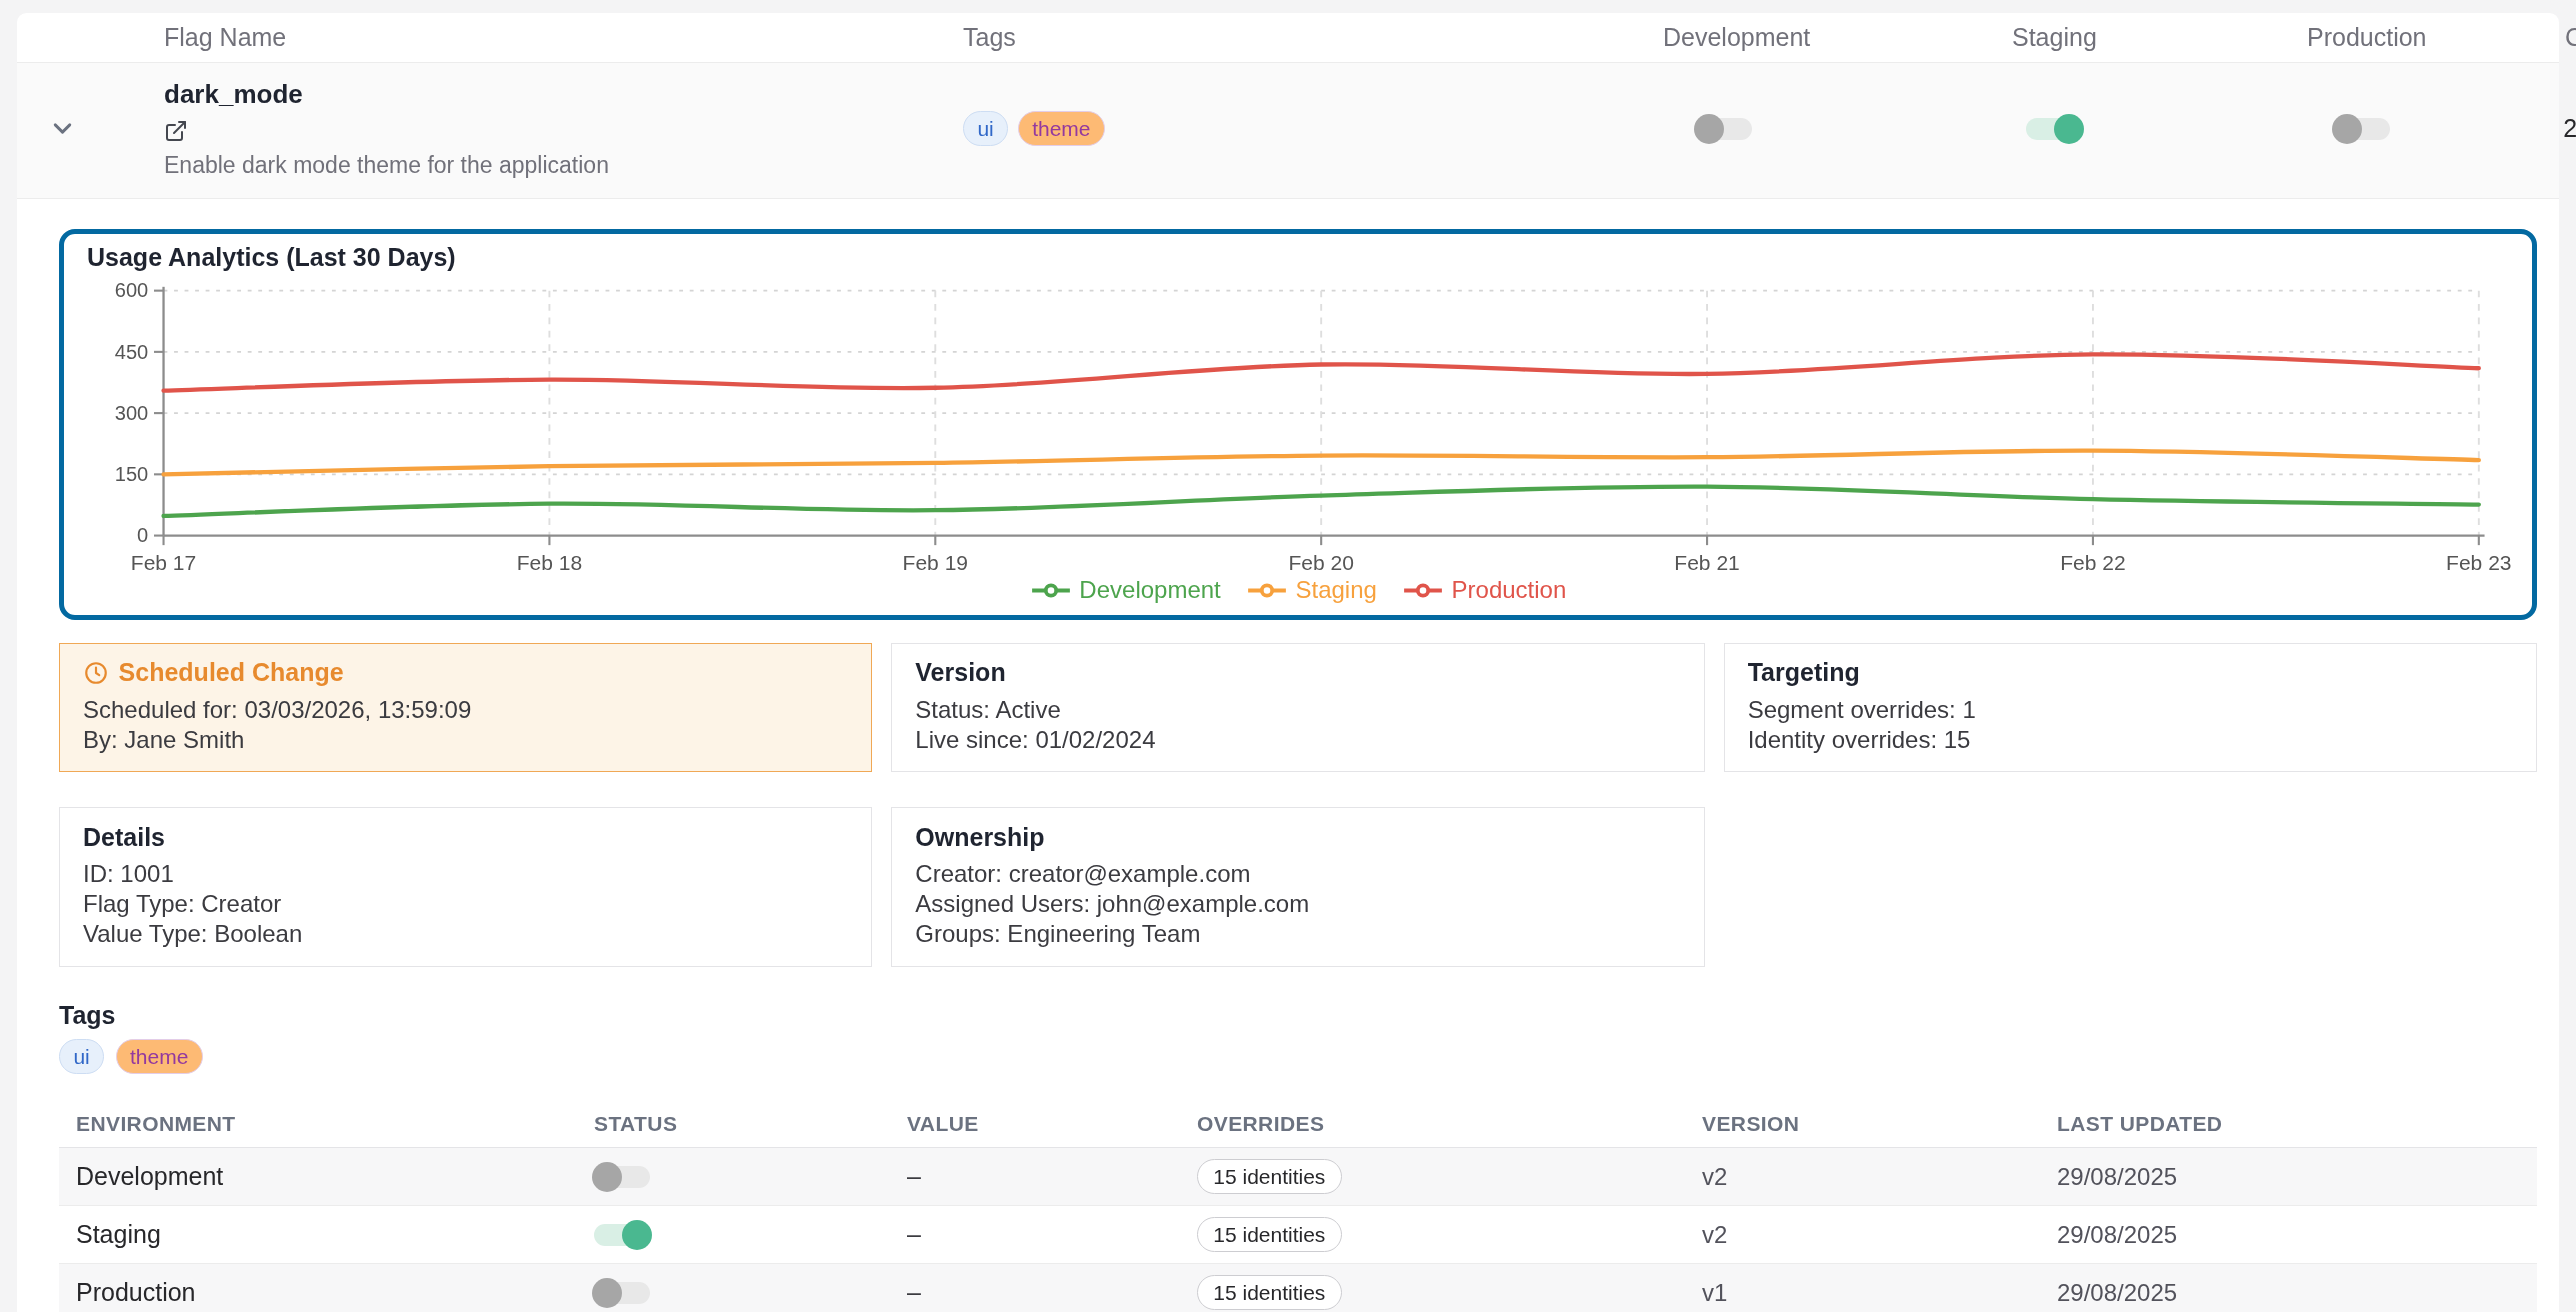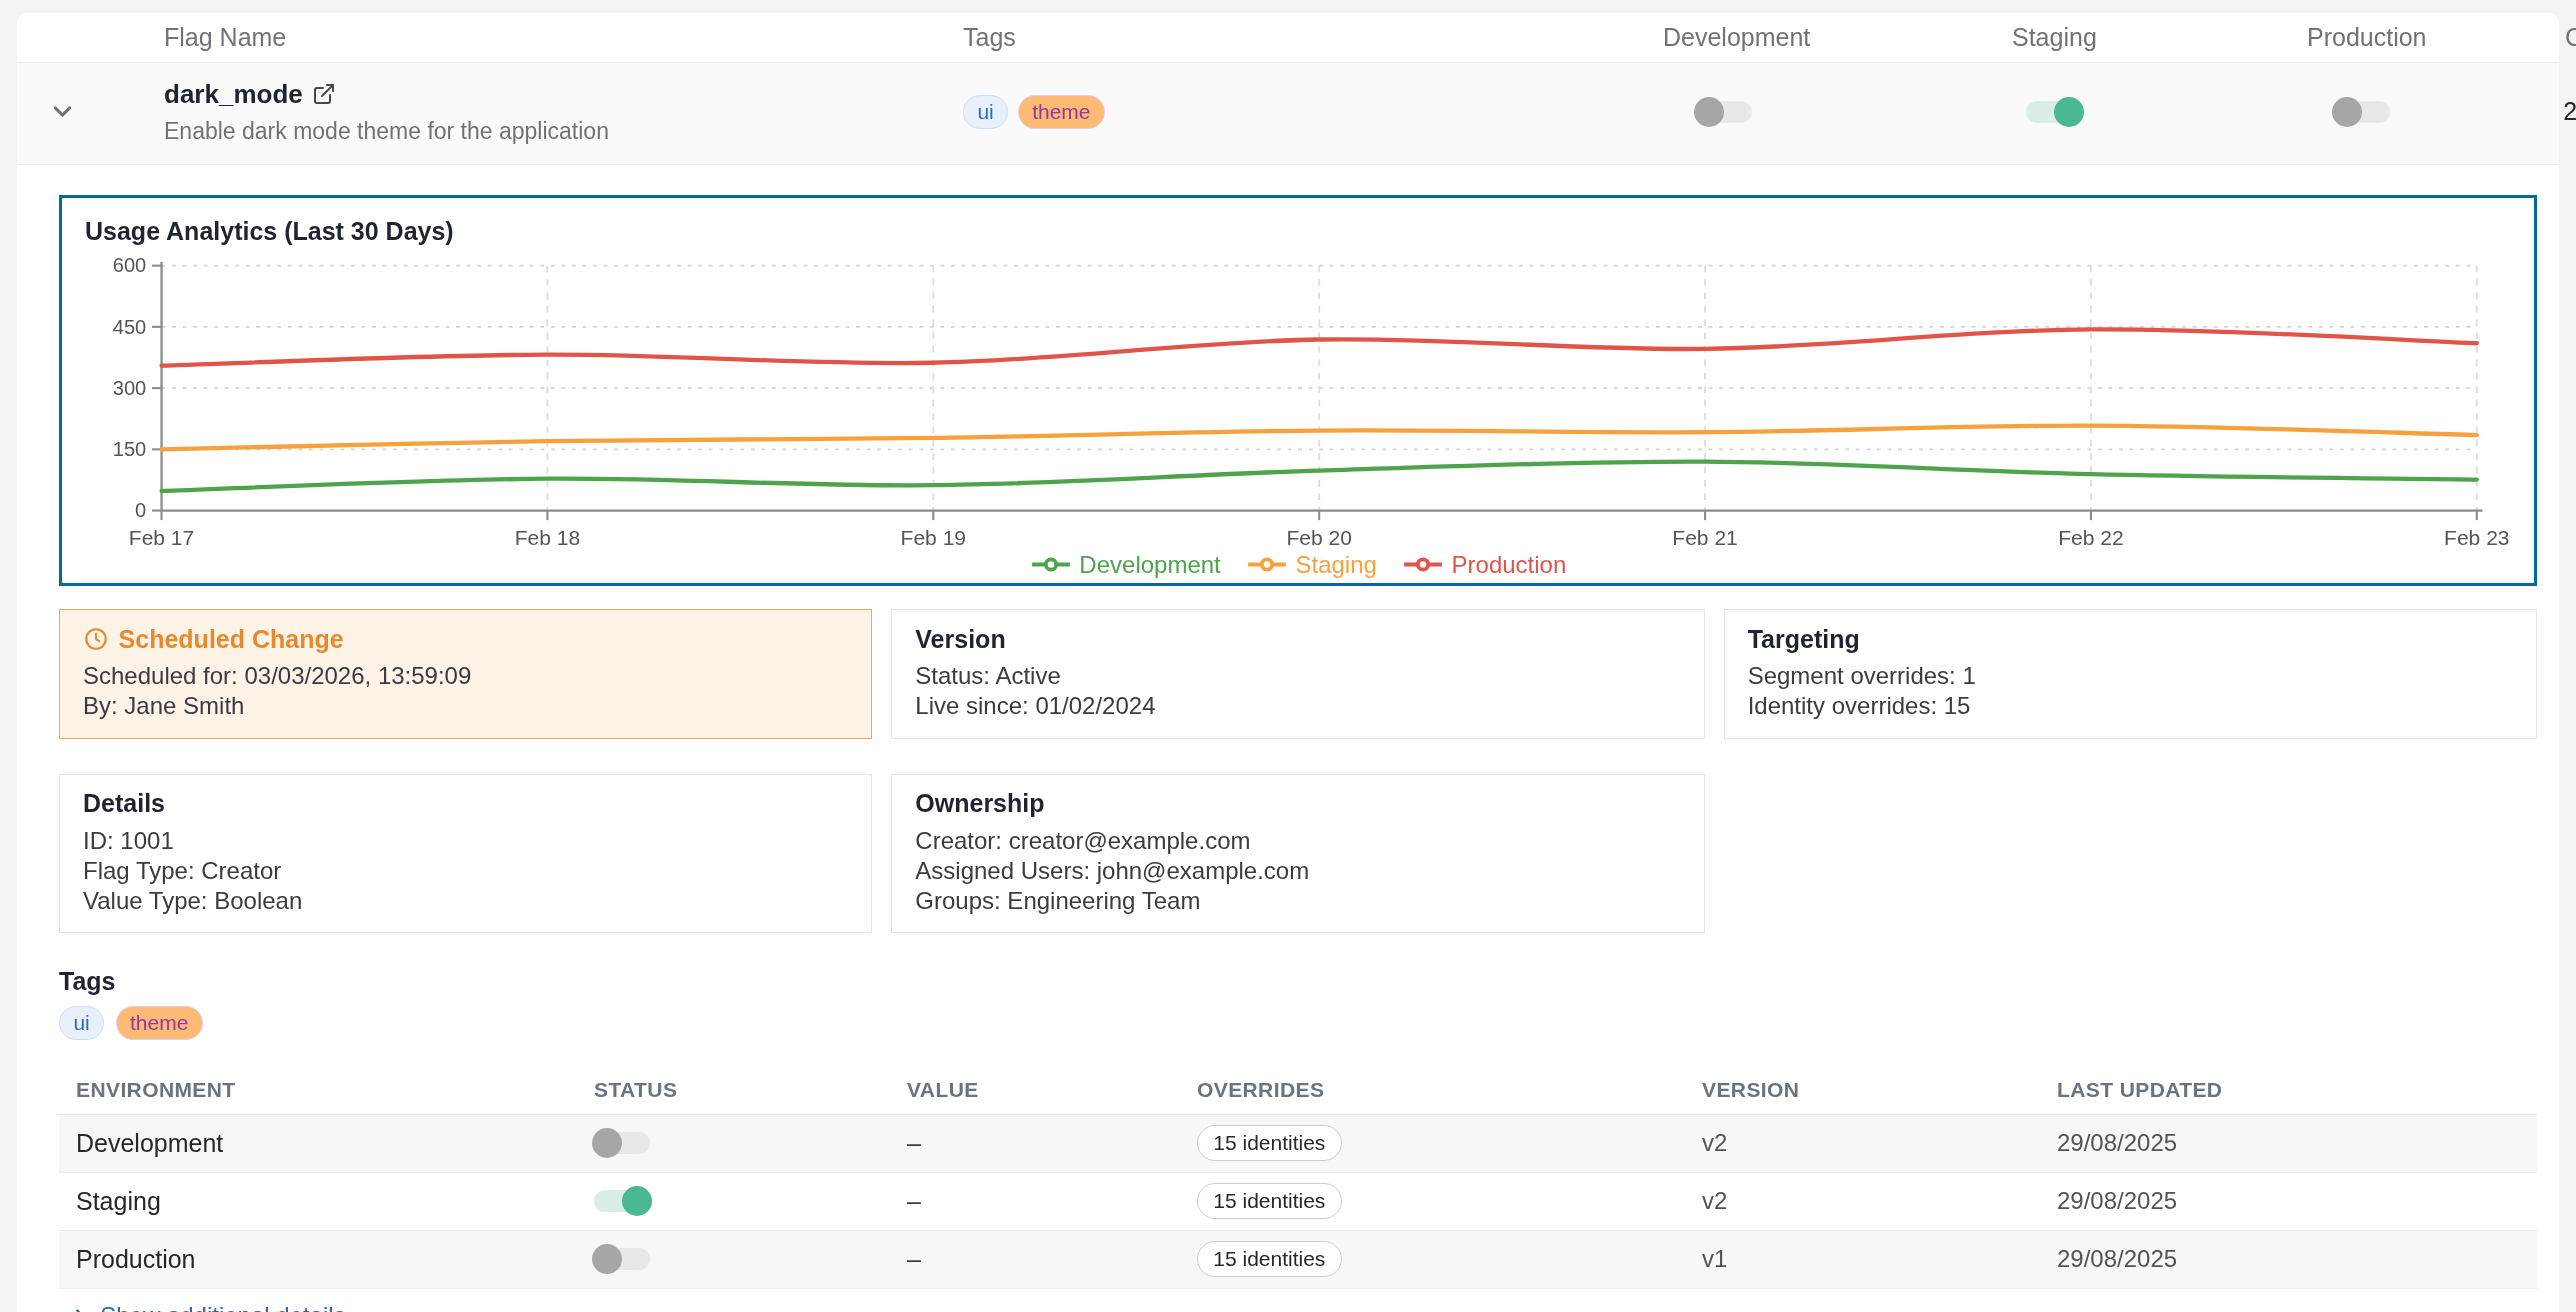--- a/index.html
+++ b/index.html
@@ -8,21 +8,21 @@
   .main-card { margin: 13.4px 17px 26px; width: 2542px; background: #fff; border-radius: 9.6px; }
 
   
   .cols { display: grid; grid-template-columns: 90px 759px 660px 309px 255px 218px 1fr; align-items: center; gap: 40px; }
   .header-row { height: 50px; border-bottom: 1px solid #ececec; }
   .header-row .cell { font-size: 25px; color: #71717a; padding-left: 17px; }
   .flag-row { background: #fafafa; border-bottom: 1px solid #ececec; padding: 15.3px 0 19px; }
   .caret-cell { display: flex; justify-content: center; }
   .caret { display: inline-flex; cursor: pointer; }
   .name-cell { padding-left: 17px; }
-  .name-line { display: flex; align-items: center; gap: 9.6px; }
+  .name-line { display: flex; gap: 9.6px; flex-direction: column; }
   .flag-name { font-size: 26px; font-weight: 700; color: #1f2430; }
   .flag-desc { margin-top: 8.6px; font-size: 23px; color: #71717a; }
   .tags-cell { padding-left: 17px; display: flex; gap: 9.6px; }
   .toggle-cell { display: flex; }
   .tc-dev { padding-left: 50px; } .tc-stg { padding-left: 31px; } .tc-prod { padding-left: 44px; }
   .created-cell { padding-left: 15.3px; font-size: 25px; color: #27272a; }
 
   
   .toggle { position: relative; width: 56px; height: 22px; border-radius: 11.5px; background: #e8e8e8; cursor: pointer; flex: none; }
   .toggle .knob { position: absolute; top: 50%; transform: translateY(-50%); left: -1.9px;
@@ -32,21 +32,21 @@
 
   
   .tag { display: inline-flex; align-items: center; padding: 3.8px 13.4px; border-radius: 956px;
     font-size: 21px; line-height: 25px; cursor: pointer; }
   .tag-blue { background: #e7f0fb; border: 1px solid #cdddf3; color: #3168c8; }
   .tag-purple { background: #fdba74; border: 1px solid #e3cde8; color: #93399f; }
 
   
   .expanded { padding: 30px 21px 0 42px; }
 
-  .chart-card { width: 2478px; height: 391px; border: 3px solid #0369a1; border-radius: 0; padding: 17px 23px; background: #fff; }
+  .chart-card { width: 2478px; height: 391px; border: 5px solid #0369a1; border-radius: 16px; padding: 7px 23px; background: #fff; }
   .chart-title { font-size: 25px; font-weight: 600; color: #1f2430; margin: 1.9px 0 5.7px; }
   .chart-card svg { display: block; font-family: inherit; }
   .legend { display: flex; justify-content: center; align-items: center; gap: 25px; margin-top: 0; }
   .legend-item { display: inline-flex; align-items: center; gap: 7.7px; font-size: 24px; cursor: pointer; }
 
   
   .cards-row { width: 2478px; display: grid; grid-template-columns: repeat(3, 1fr); gap: 19px; }
   .row1 { margin-top: 23px; }
   .row2 { margin-top: 35px; }
   .info-card { border: 1px solid #e4e4e7; border-radius: 0; background: #fff; padding: 14.4px 23px 16.3px; }

